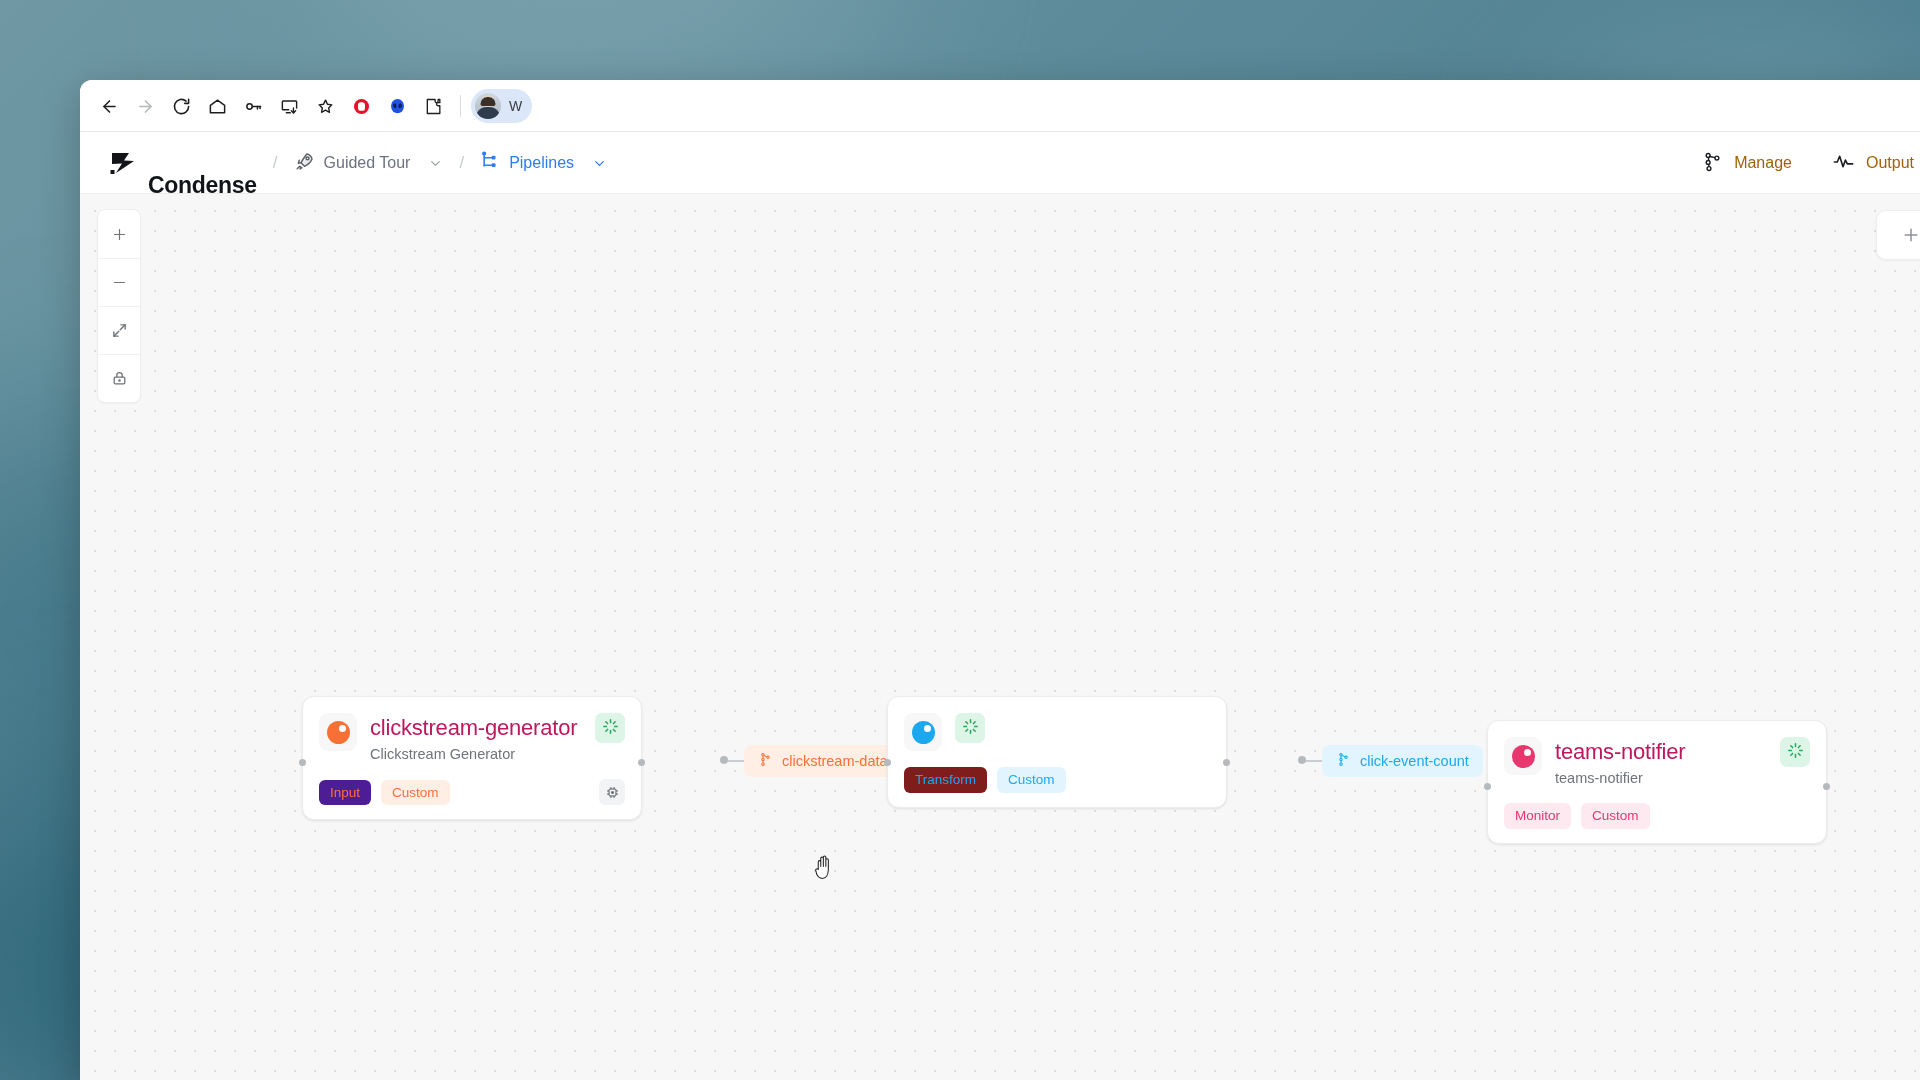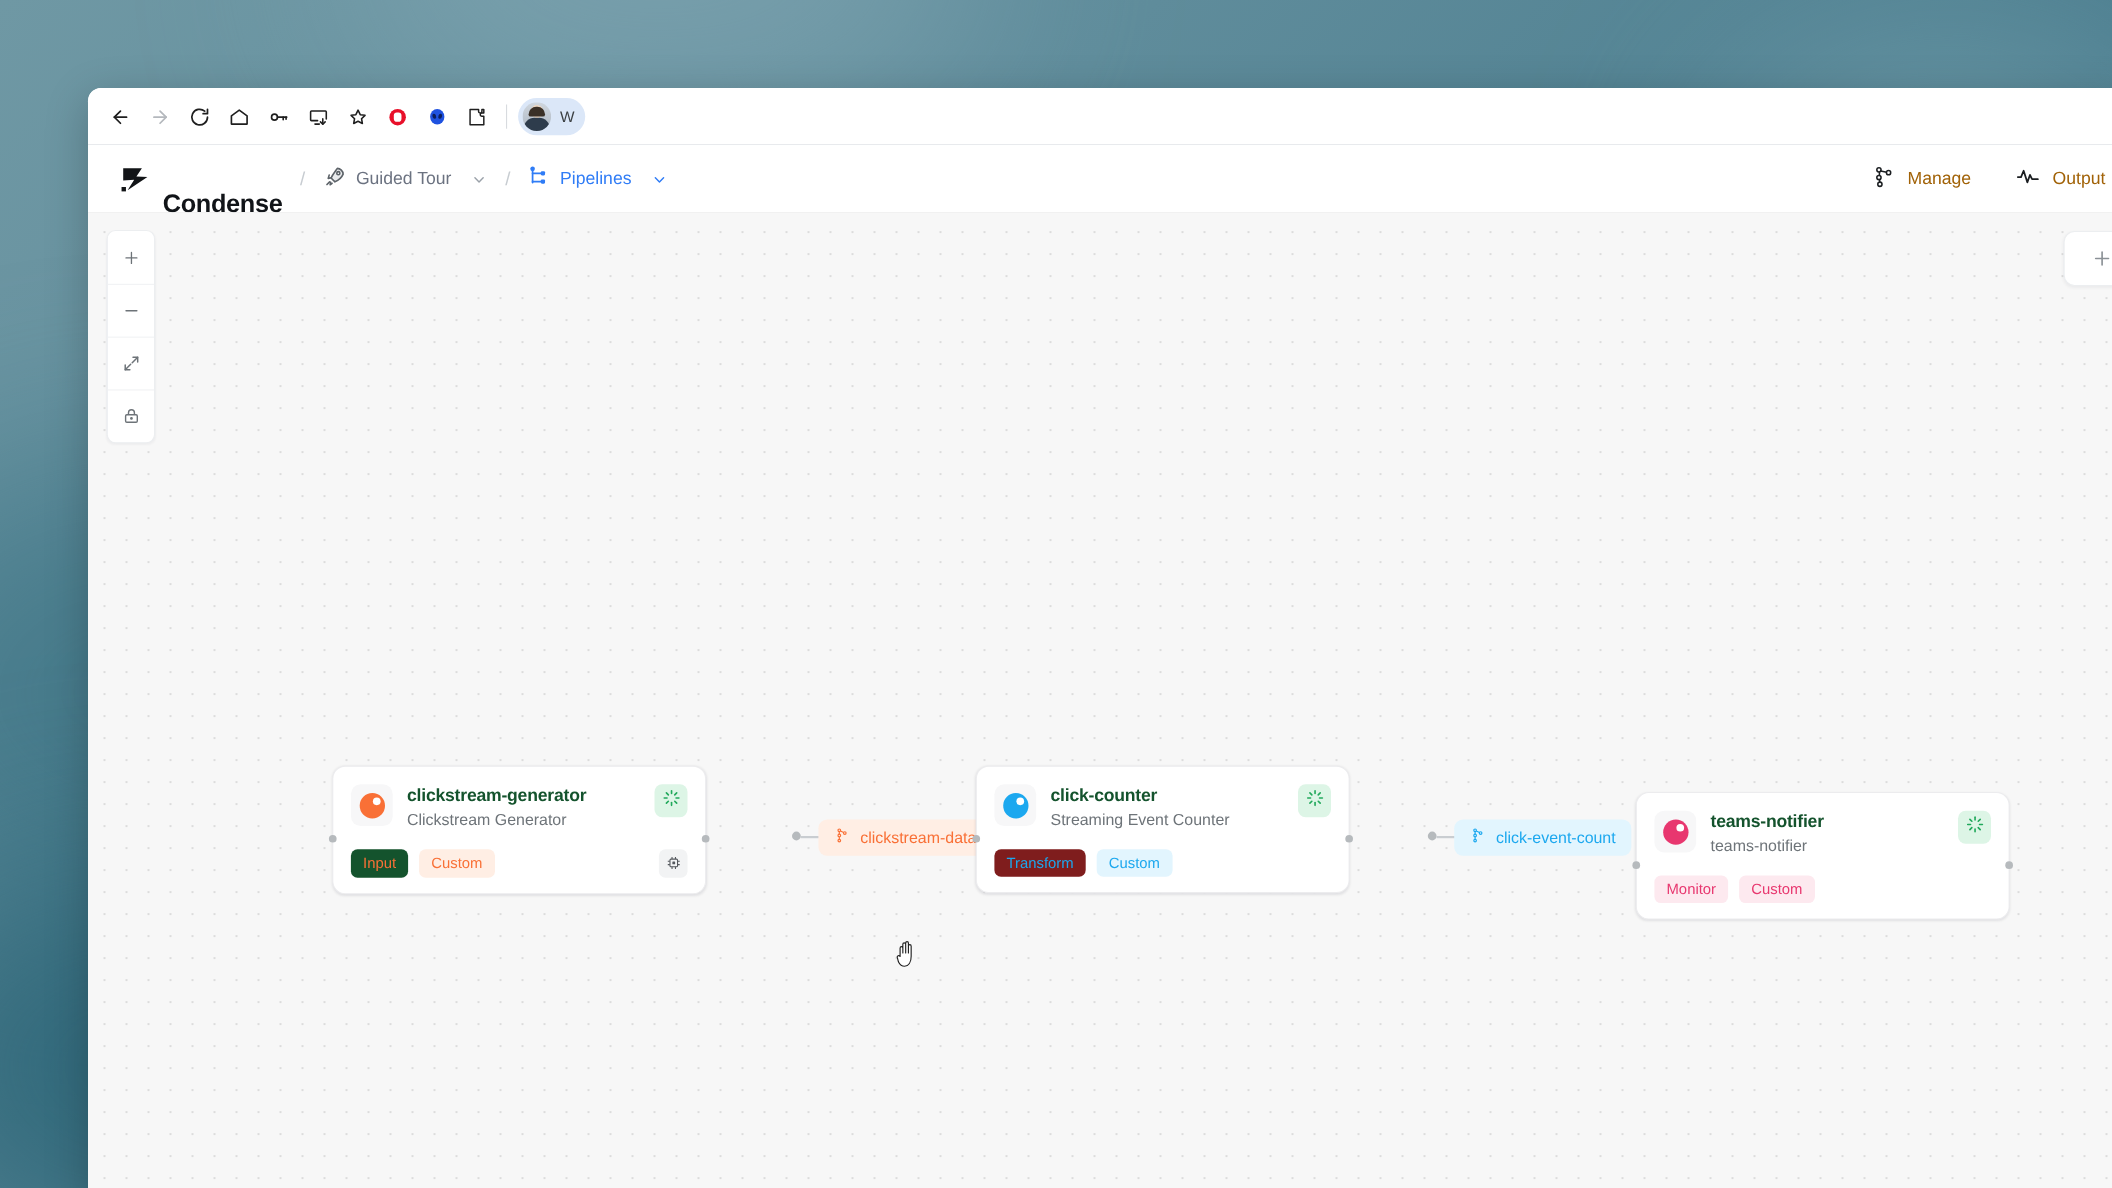--- a/index.html
+++ b/index.html
@@ -133,21 +133,21 @@
   .node-avatar {
     width: 38px; height: 38px; border-radius: 9px; background:#f7f7f8;
     display:flex; align-items:center; justify-content:center; flex:none;
   }
   .disc { width: 23px; height: 23px; border-radius: 50%; position: relative; }
   .disc::after {
     content:""; position:absolute; right:3.5px; top:4.5px;
     width:7px; height:7px; border-radius:50%; background:#fff;
   }
   .node-text { flex:1; min-width:0; padding-top:1px; }
-  .node-title { font-size:16px; font-weight:700; color:#14532d; letter-spacing:-.2px; line-height:1.25; }
+  .node-title { font-size:22px; font-weight:400; color:#be185d; letter-spacing:-.2px; line-height:1.25; }
   .node-sub { font-size:14.5px; color:#6e7479; margin-top:3px; line-height:1.3; }
   .status-badge {
     width: 30px; height: 30px; border-radius: 7px; background:#ddf5e6;
     display:flex; align-items:center; justify-content:center; flex:none;
   }
   .node-bottom { display:flex; align-items:center; margin-top:16px; gap:10px; }
   .tag { font-size:13.5px; padding: 6px 11px; border-radius: 6px; line-height:1; }
   .node-chip {
     margin-left:auto; width:26px; height:26px; border-radius:6px; background:#f2f3f4;
     display:flex; align-items:center; justify-content:center; color:#55595e;
@@ -435,42 +435,38 @@
                     <path d="M17.8 12h3.6"></path>
                     <path d="M5.4 5.4l2.5 2.5"></path>
                     <path d="M16.1 16.1l2.5 2.5"></path>
                     <path d="M18.6 5.4l-2.5 2.5"></path>
                     <path d="M7.9 16.1l-2.5 2.5"></path>
                   </svg>
               </span>
             </span>
           </div>
           <div class="node-bottom">
-            <span class="tag" id="tag-0-0" style="background: #14532d; color: rgb(249, 112, 54);">Input</span>
+            <span class="tag" id="tag-0-0" style="background: #4c1d95; color: rgb(249, 112, 54);">Input</span>
             <span class="tag" id="tag-0-1" style="background: rgb(255, 238, 228); color: rgb(249, 112, 54);">Custom</span>
             <span class="node-chip">
               <svg width="15" height="15" viewBox="0 0 24 24" fill="none" stroke="currentColor" stroke-width="1.6">
                   <rect x="6.5" y="6.5" width="11" height="11" rx="1.4"></rect>
                   <rect x="10" y="10" width="4" height="4" rx=".6" fill="currentColor" stroke="none"></rect>
                   <path d="M9.5 3.3v3M14.5 3.3v3M9.5 17.7v3M14.5 17.7v3M3.3 9.5h3M3.3 14.5h3M17.7 9.5h3M17.7 14.5h3"></path>
                 </svg>
             </span>
           </div>
         </div>
 
         <div class="node" style="left:807px; top:502px;">
           <span class="handle left"></span>
           <span class="handle right"></span>
           <div class="node-top">
             <span class="node-avatar">
               <span class="disc" id="disc-1" style="background: rgb(28, 168, 239);"></span>
-            </span>
-            <span class="node-text">
-              <span class="node-title">click-counter</span>
-              <span class="node-sub" style="display:block;">Streaming Event Counter</span>
             </span>
             <span class="status-badge">
               <span>
                 <svg width="17" height="17" viewBox="0 0 24 24" fill="none" stroke="#22a95c" stroke-width="2.1" stroke-linecap="round">
                     <path d="M12 2.6v3.6"></path>
                     <path d="M12 17.8v3.6"></path>
                     <path d="M2.6 12h3.6"></path>
                     <path d="M17.8 12h3.6"></path>
                     <path d="M5.4 5.4l2.5 2.5"></path>
                     <path d="M16.1 16.1l2.5 2.5"></path>

